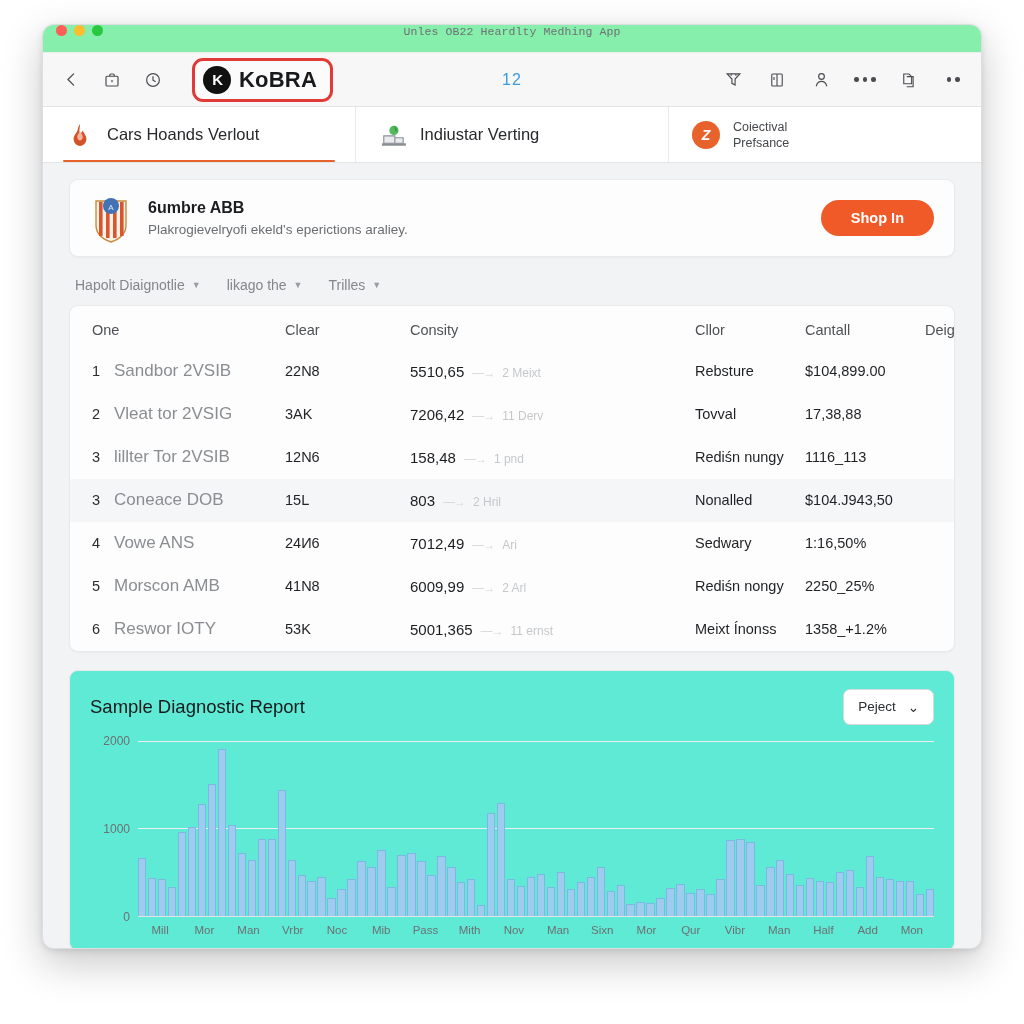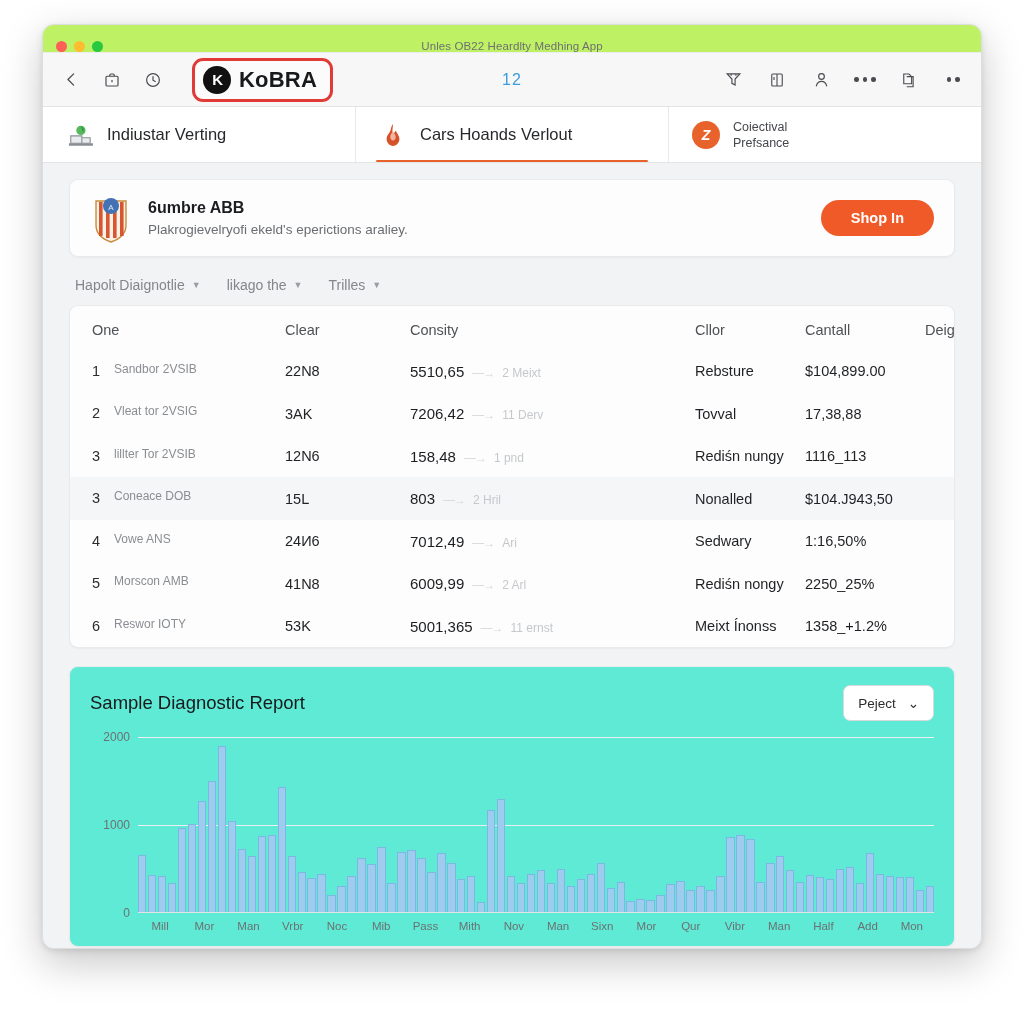--- a/index.html
+++ b/index.html
@@ -19,24 +19,25 @@
     width: 940px; height: 925px;
     background: #f2f3f5;
     border-radius: 12px;
     box-shadow: 0 14px 40px rgba(0,0,0,0.22), 0 2px 6px rgba(0,0,0,0.10);
     overflow: hidden;
     display: flex; flex-direction: column;
     border: 1px solid #dcdee1;
   }
   
   .titlebar {
-    height: 28px; background: #bef264;
-    display: flex; align-items: flex-end; position: relative;
+    height: 28px; background: #86efac;
+    display: flex; align-items: flex-start; position: relative;
     flex: 0 0 auto;
     border-bottom: 1px solid #ededef;
+    font-family: Liberation Mono, monospace;
   }
   .traffic { display: flex; gap: 7px; padding-left: 13px; }
   .dot { width: 11px; height: 11px; border-radius: 50%; }
   .dot.red { background: #ff5f57; }
   .dot.yellow { background: #febc2e; }
   .dot.green { background: #28c840; }
   .win-title {
     position: absolute; left: 0; right: 0; text-align: center;
     font-size: 11.5px; color: #6e7073; letter-spacing: .1px;
     pointer-events: none;
@@ -149,21 +150,21 @@
     text-align: left; font-size: 14.5px; font-weight: normal; color: #4e5155;
     padding: 16px 0 12px 0;
   }
   .tbl th:first-child, .tbl td:first-child { padding-left: 22px; }
   .tbl th:last-child, .tbl td:last-child { padding-right: 22px; }
   .tbl td { padding: 10px 0; font-size: 14.5px; color: #1f2124; vertical-align: middle; }
   .tbl tr.alt td { background: #f5f6f7; }
   .cell-name { display: flex; align-items: flex-start; gap: 10px; }
   .rank { font-size: 14.5px; color: #2a2c2f; width: 12px; flex: 0 0 auto; line-height: 1.55; }
   .namebox { flex: 1 1 auto; max-width: 118px; }
-  .nm { font-size: 12px; color: #8a8d91; line-height: 1.35; white-space: nowrap; }
+  .nm { font-size: 17px; color: #8a8d91; line-height: 1.35; white-space: nowrap; }
   .bar-bg {
     height: 5px; background: #d8dadd; border-radius: 3px; margin-top: 4px; overflow: hidden;
   }
   .bar-fg { height: 100%; background: #4da3e8; border-radius: 3px; }
   .consity { display: flex; align-items: baseline; gap: 8px; }
   .consity-main { font-size: 15px; color: #1b1d20; font-weight: 500; }
   .arrow { color: #d6d8da; font-size: 12px; letter-spacing: -1px; }
   .consity-sub { font-size: 12px; color: #c5c8cb; }
   .blue { color: #4a9fd8; margin-left: 39px; }
   
@@ -277,39 +278,39 @@
             </svg>
       </span>
       <span class="tb-icon dots-icon">
             <i></i>
             <i></i>
           </span>
     </div>
   </div>
 
   <div class="tabbar">
+    <div class="tab active">
+      <span class="tab-ico">
+        <svg width="22" height="24" viewBox="0 0 24 26">
+              <path d="M12 1C9 5 10.5 7 8 10.5 6.2 13 5 14.8 5 17.2 5 21.4 8.2 25 12 25s7-3.6 7-7.8C19 13.5 16 11 15 8c-.7 2.2-2 3.2-3 2.5C10.8 9.6 11.8 5.5 12 1z" fill="#d6532a"></path>
+              <path d="M12 9c-1.2 2.4-3 3.4-3 6.2 0 2 1.4 3.8 3 3.8s3-1.8 3-3.8c0-2.3-1.6-3.2-3-6.2z" fill="#f2b5a0"></path>
+            </svg>
+      </span>
+      <span class="tab-label">Cars Hoands Verlout</span>
+    </div>
     <div class="tab">
       <span class="tab-ico">
         <svg width="30" height="24" viewBox="0 0 32 26" fill="none">
               <path d="M4 22h26v2.6H4z" fill="#8a8f95"></path>
               <path d="M6 14h12v8H6zM18 16h9v6h-9z" fill="#e9ebed" stroke="#8a8f95" stroke-width="1.2"></path>
               <circle cx="17" cy="8" r="5" fill="#57b85c"></circle>
               <path d="M17 3c3 2 4 4.5 2.8 6.8C18.4 9 17.6 6.2 17 3z" fill="#2f9d46"></path>
             </svg>
       </span>
       <span class="tab-label">Indiustar Verting</span>
-    </div>
-    <div class="tab active">
-      <span class="tab-ico">
-        <svg width="22" height="24" viewBox="0 0 24 26">
-              <path d="M12 1C9 5 10.5 7 8 10.5 6.2 13 5 14.8 5 17.2 5 21.4 8.2 25 12 25s7-3.6 7-7.8C19 13.5 16 11 15 8c-.7 2.2-2 3.2-3 2.5C10.8 9.6 11.8 5.5 12 1z" fill="#d6532a"></path>
-              <path d="M12 9c-1.2 2.4-3 3.4-3 6.2 0 2 1.4 3.8 3 3.8s3-1.8 3-3.8c0-2.3-1.6-3.2-3-6.2z" fill="#f2b5a0"></path>
-            </svg>
-      </span>
-      <span class="tab-label">Cars Hoands Verlout</span>
     </div>
     <div class="tab">
       <span class="tab-ico">
         <span class="circ-badge">Z</span>
       </span>
       <span class="tab-label two-line">
         <span>Coiectival</span><br>
         <span>Prefsance</span>
       </span>
     </div>

